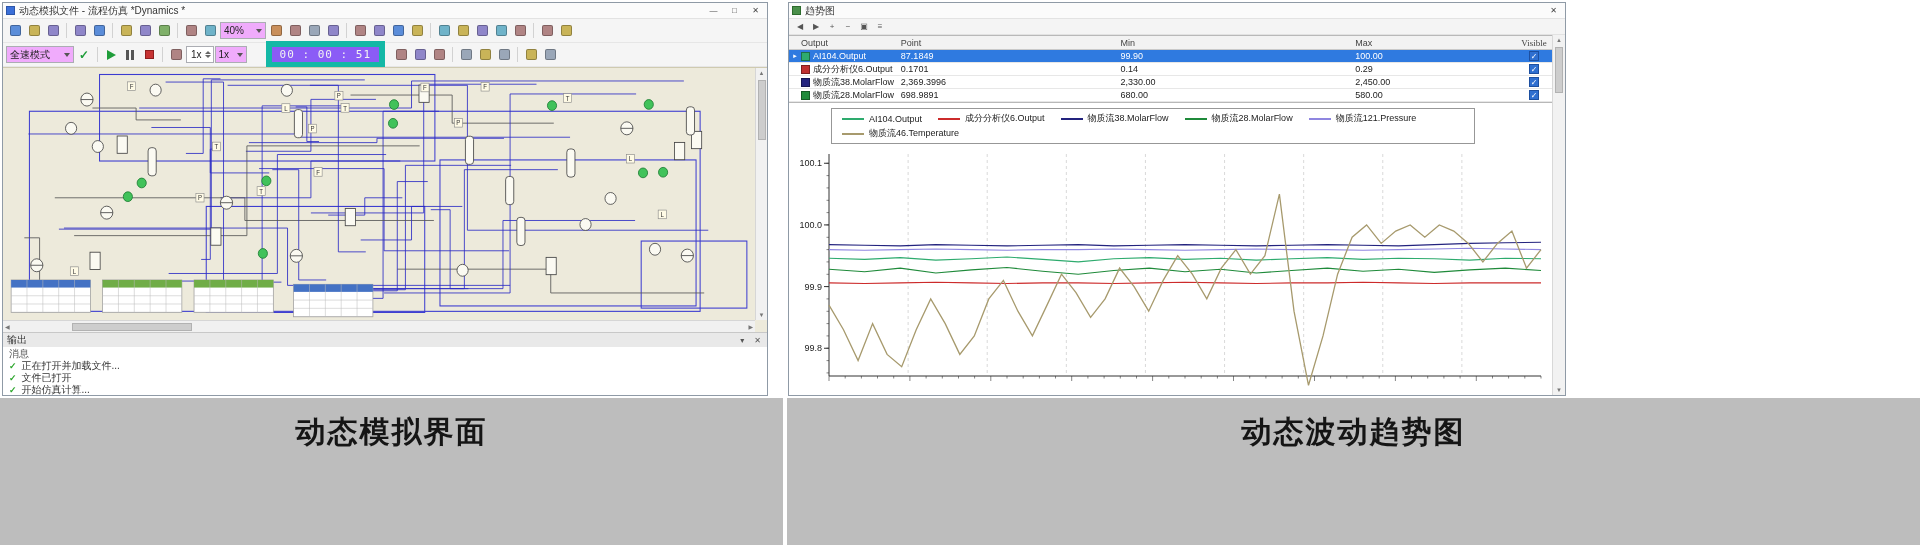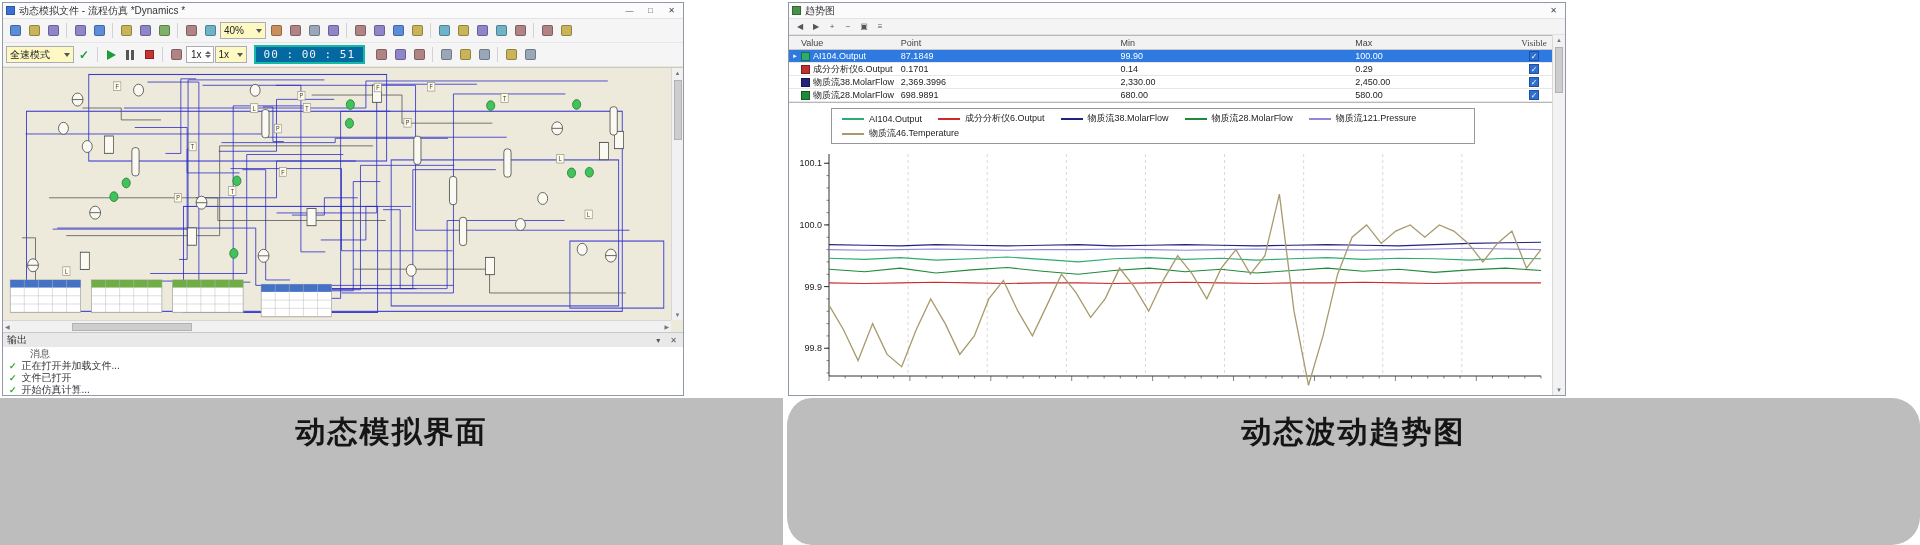--- a/index.html
+++ b/index.html
@@ -3,54 +3,54 @@
 <meta charset="utf-8">
 <style>
   * { box-sizing: border-box; margin: 0; padding: 0; }
   html,body { width:1920px; height:545px; overflow:hidden; background:#fff;
               font-family:"Liberation Sans", sans-serif; }
   .figure { display:flex; width:1920px; height:545px; }
   .half { display:flex; flex-direction:column; background:#fff; }
   .win-area { height:398px; position:relative; background:#fff; }
   .caption { height:147px; background:#bdbdbd; text-align:center; padding-top:14px;
              font-size:30px; font-weight:bold; color:#151515; letter-spacing:2px; }
-  .caption.right-cap { border-left:4px solid #ffffff;border-radius:28px; }
+  .caption.right-cap { border-left:4px solid #ffffff; }
 
   
   .window { position:absolute; background:#f3f3f3; border:1px solid #8f9aa6;
             display:flex; flex-direction:column; }
-  .window-left  { left:2px; top:2px; width:682px; height:394px;justify-content:space-between; }
+  .window-left  { left:2px; top:2px; width:766px; height:394px;justify-content:space-between; }
   .window-right { left:5px; top:2px; width:778px; height:394px; background:#fff; }
   .titlebar { height:16px; background:#fbfbfb; border-bottom:1px solid #e3e3e3;
               display:flex; align-items:center; gap:4px; padding:0 3px; font-size:10px; color:#333; flex:0 0 auto; }
   .app-ic { width:9px; height:9px; background:#3a6fd8; border:1px solid #2c55a8; display:inline-block; }
   .tsp { flex:1; }
   .winbtn { width:17px; height:13px; font-size:8px; line-height:12px; text-align:center;
             color:#444; border:1px solid transparent; }
   .menubar { height:17px; background:#f6f6f6; display:flex; align-items:center; font-size:10.5px;
              color:#222; border-bottom:1px solid #e8e8e8; flex:0 0 auto; }
   .menu-item { padding:0 7px; line-height:17px; }
   .toolbar { height:24px; background:#f5f5f5; border-bottom:1px solid #e6e6e6;
              display:flex; align-items:center; padding:0 3px; gap:1px; flex:0 0 auto; }
   .tb-group { display:flex; align-items:center; gap:1px; }
   .tbicon { width:18px; height:18px; border-radius:2px; display:flex; align-items:center; justify-content:center; }
   .glyph { width:11px; height:11px; border-radius:2px; border:1px solid rgba(0,0,0,.28); }
   .tbsep { width:1px; height:15px; background:#d2d2d2; margin:0 3px; }
   .combo { display:flex; align-items:center; justify-content:space-between; border:1px solid #abadb3;
-           background:#fef9c3; height:17px; font-size:10px; padding:0 3px; gap:4px; color:#222; }
+           background:#f0abfc; height:17px; font-size:10px; padding:0 3px; gap:4px; color:#222; }
   .caret { width:0; height:0; border-left:3px solid transparent; border-right:3px solid transparent;
            border-top:4px solid #555; display:inline-block; }
   .spin { display:flex; align-items:center; border:1px solid #abadb3; background:#fff; height:17px;
           font-size:10px; padding:0 2px 0 4px; gap:3px; color:#222; }
   .spin-ar { display:flex; flex-direction:column; gap:1px; }
   .spin-ar i { width:0; height:0; border-left:3px solid transparent; border-right:3px solid transparent; }
   .spin-ar i.up { border-bottom:3px solid #666; }
   .spin-ar i.dn { border-top:3px solid #666; }
-  .time { background:#0369a1; color:#f2f2f2; font-family:"DejaVu Sans Mono", monospace;
-          font-size:11px; padding:1px 8px; border:2px solid #14b8a6; margin-left:6px; letter-spacing:1px; }
+  .time { background:#8b5cf6; color:#f2f2f2; font-family:"DejaVu Sans Mono", monospace;
+          font-size:11px; padding:1px 8px; border:6px solid #14b8a6; margin-left:18px; letter-spacing:1px; }
   .play-tri { width:0; height:0; border-top:5px solid transparent; border-bottom:5px solid transparent;
               border-left:9px solid #1f9d3a; }
   .pause-bars { display:flex; gap:2px; } .pause-bars i { width:3px; height:10px; background:#555; }
   .stop-sq { width:9px; height:9px; background:#c63333; border:1px solid #8d1f1f; }
   .green-check { color:#1f9d3a; font-weight:bold; font-size:12px; }
 
   
   .canvas { flex:1 1 auto; position:relative; background:#edeadb; border-top:1px solid #cfcab0; overflow:hidden; }
   .vscroll { position:absolute; right:0; top:0; bottom:12px; width:12px; background:#f1f1f1;
              border-left:1px solid #d6d6d6; display:flex; flex-direction:column; align-items:center;
@@ -61,21 +61,21 @@
   .sthumb.h { width:120px; height:8px; background:#cdcdcd; border:1px solid #b2b2b2; margin:0 40px 0 60px; }
   .sarrow { padding:2px; }
   .ssp { flex:1; }
 
   
   .outpanel { flex:0 0 auto; border-top:1px solid #c8c8c8; display:flex; flex-direction:column; }
   .out-hdr { height:14px; background:#e9e9e9; display:flex; align-items:center; gap:6px;
              padding:0 4px; font-size:10px; color:#333; }
   .out-ic { font-size:8px; color:#555; padding:0 2px; }
   .out-body { height:48px; background:#fff; font-size:10px; color:#333; padding:1px 6px; overflow:hidden; }
-  .out-tab { color:#555; line-height:12px;margin-left:21px; }
+  .out-tab { color:#555; line-height:12px; }
   .msg-line { display:flex; align-items:center; gap:5px; line-height:12px; }
   .msg-ic { color:#2aa52a; font-size:9px; font-weight:bold; }
 
   
   .rtoolbar { height:16px; background:#f4f4f4; border-bottom:1px solid #e2e2e2; display:flex;
               align-items:center; gap:2px; padding:0 4px; flex:0 0 auto; }
   .rt-ic { width:14px; height:13px; font-size:8px; line-height:12px; text-align:center; color:#555;
            border:1px solid transparent; }
   .ptable { width:765px; border:1px solid #b8b8b8; border-left:none; flex:0 0 auto; background:#fff; }
   .trow { display:flex; align-items:center; height:13px; border-bottom:1px solid #e7e7e7;
@@ -500,21 +500,21 @@
             <span class="rt-ic">▶</span>
             <span class="rt-ic">+</span>
             <span class="rt-ic">−</span>
             <span class="rt-ic">▣</span>
             <span class="rt-ic">≡</span>
           </div>
 
         <div class="ptable" id="points-table">
             <div class="trow hdr">
               <div class="c-gutter"></div>
-              <div class="c-point">Value</div>
+              <div class="c-point">Output</div>
               <div class="c-val">Point</div>
               <div class="c-min">Min</div>
               <div class="c-max">Max</div>
               <div class="c-vis">Visible</div>
             </div>
             <div class="trow sel">
               <div class="c-gutter">▸</div>
               <div class="c-point">
                 <span class="swatch" style="background: rgb(46, 171, 110);"></span>
                 <span>AI104.Output</span>

